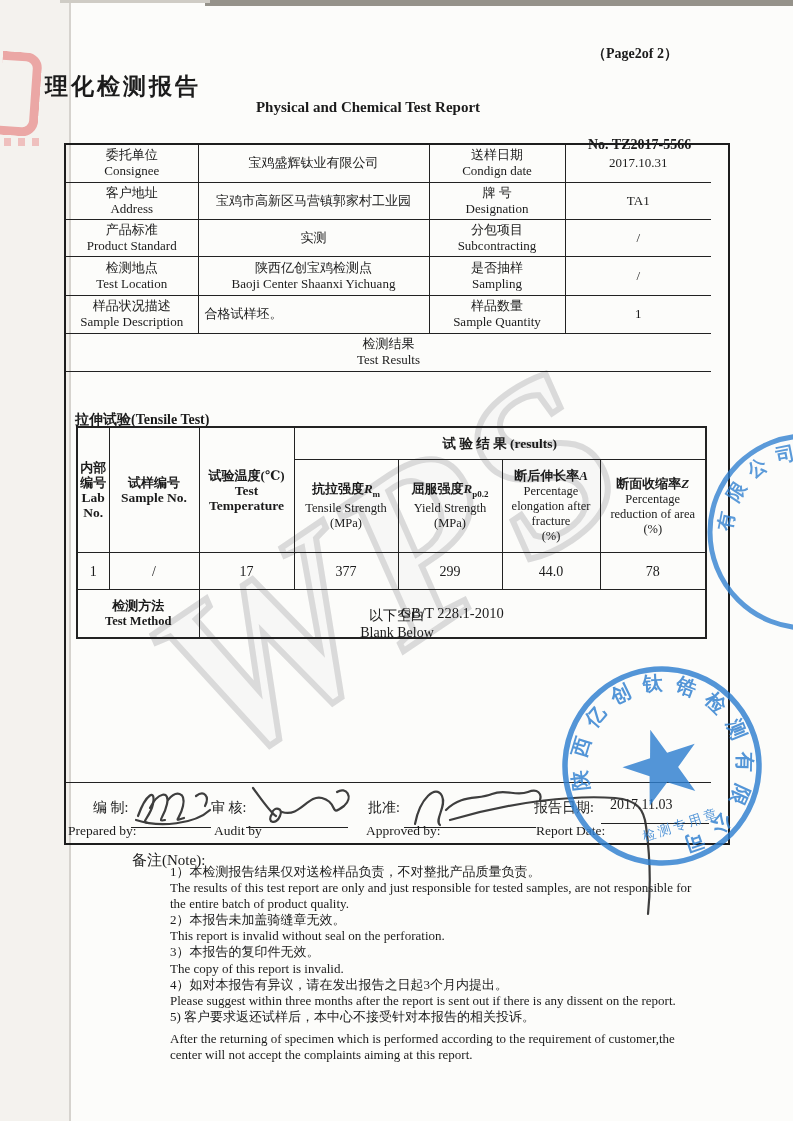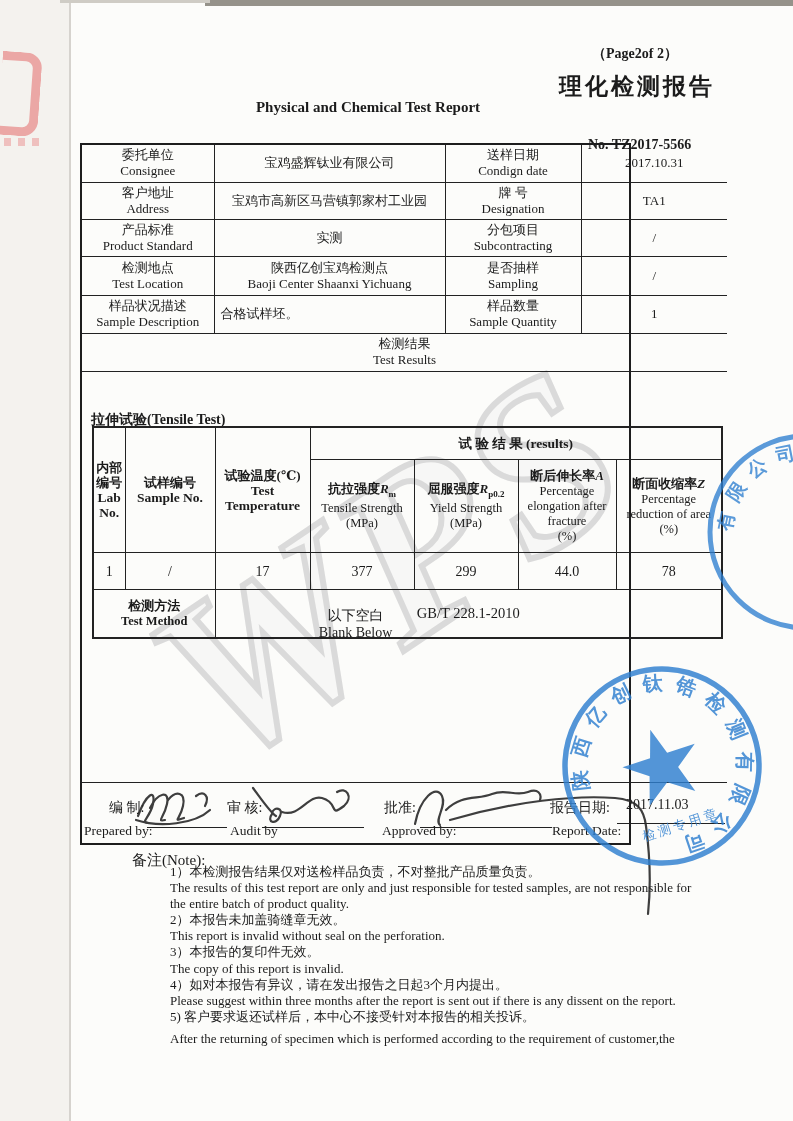--- a/index.html
+++ b/index.html
@@ -17,27 +17,27 @@
                     background:#cfccc5; }
   
   .watermark { position:absolute; left:60px; top:330px; width:660px; height:470px;
                display:flex; align-items:center; justify-content:center;
                transform:rotate(-34deg); z-index:0; pointer-events:none;
                font-weight:900; font-style:italic; font-size:235px; letter-spacing:8px;
                color:rgba(244,244,244,.6); -webkit-text-stroke:6px #dadada; }
   
   .abs { position:absolute; }
   .page-label { left:592px; top:45px; font-size:14px; font-weight:bold; }
-  .title-zh { left:0; right:78px; top:71px; text-align:right; font-size:23px;
+  .title-zh { left:0; right:78px; top:71px; text-align:left; font-size:23px;
               font-weight:bold; letter-spacing:3px;padding-left:45px; }
   .title-en { left:0; right:78px; top:99px; text-align:center; font-size:15px;
               font-weight:bold;padding-left:21px; }
   .report-no { left:588px; top:137px; font-size:14px; font-weight:bold; }
   
-  .outer-frame { position:absolute; left:80px; top:143px; width:551px; height:702px;
+  .outer-frame { position:absolute; left:64px; top:143px; width:666px; height:702px;
                  border:2px solid #1d1d1d; z-index:1; }
   table { border-collapse:collapse; }
   .info-table { position:absolute; left:0; top:0; width:645px; table-layout:fixed; }
   .info-table td { border:1.5px solid #222; text-align:center; vertical-align:middle;
                    font-size:13px; line-height:16px; padding:1px 2px; overflow:hidden; }
   .info-table tr:first-child td { border-top:none; }
   .info-table td:first-child { border-left:none; }
   .info-table td.last { border-right:none; }
   .info-table .lefty { text-align:left; padding-left:6px; }
   .results-band td { border-left:none!important; border-right:none!important; }
@@ -253,20 +253,21 @@
     <div>The results of this test report are only and just responsible for tested samples, are not responsible for</div>
     <div>the entire batch of product quality.</div>
     <div>2）本报告未加盖骑缝章无效。</div>
     <div>This report is invalid without seal on the perforation.</div>
     <div>3）本报告的复印件无效。</div>
     <div>The copy of this report is invalid.</div>
     <div>4）如对本报告有异议，请在发出报告之日起3个月内提出。</div>
     <div>Please suggest within three months after the report is sent out if there is any dissent on the report.</div>
     <div>5) 客户要求返还试样后，本中心不接受针对本报告的相关投诉。</div>
     <div class="gap">After the returning of specimen which is performed according to the requirement of customer,the</div>
+    <div>center will not accept the complaints aiming at this report.</div>
   </div>
 
   <svg class="sigs" width="793" height="1121" viewBox="0 0 793 1121">
     <g fill="none" stroke="#2a2a2a" stroke-width="2.2" stroke-linecap="round" opacity="0.9">
       <path d="M138,816 C146,794 156,788 153,804 C150,818 140,822 148,823"></path>
       <path d="M150,808 C158,792 170,790 167,804 C164,818 156,822 165,820"></path>
       <path d="M168,800 C176,790 186,792 183,806 C180,820 172,822 184,818"></path>
       <path d="M136,820 C160,828 195,824 210,810"></path>
       <path d="M196,796 C204,790 210,796 205,806"></path>
       <path d="M253,788 C262,800 270,812 276,816"></path>

